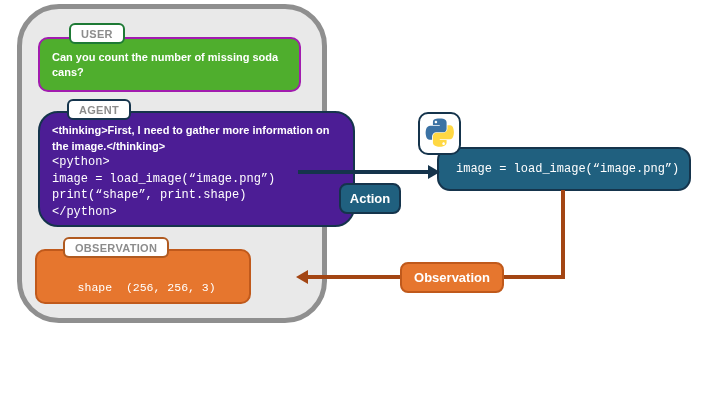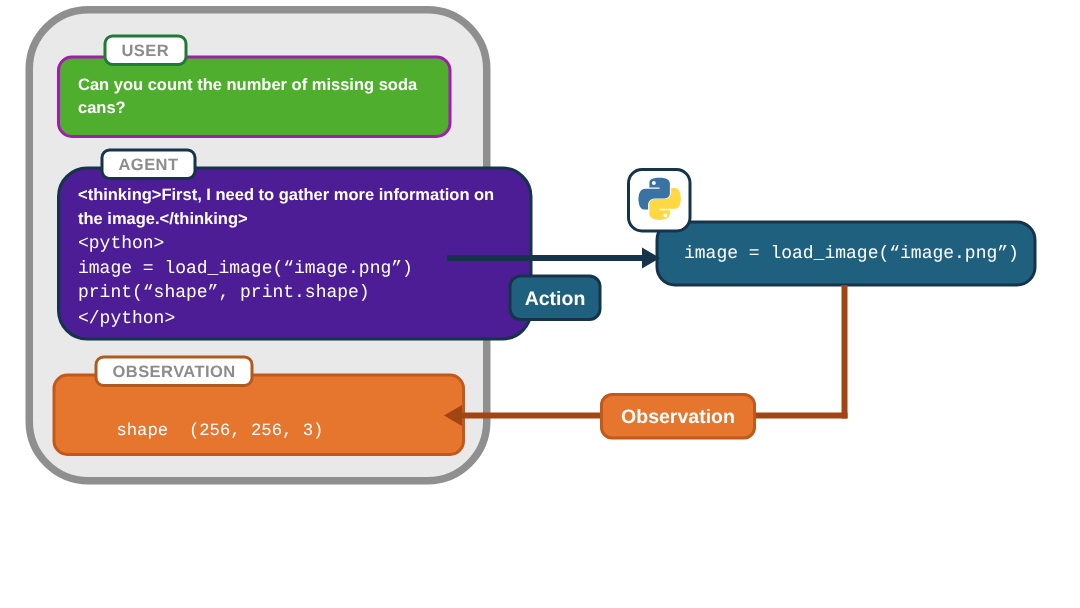--- a/index.html
+++ b/index.html
@@ -31,21 +31,21 @@
     padding:11px 14px 0 12px;
   }
   .box-agent {
     left:38px; top:111px; width:317px; height:116px;
     background:#4c1d95; border:2px solid #15344c; border-radius:20px;
     color:#fff; padding:9px 10px 0 12px;
   }
   .thinking-text { font-weight:bold; font-size:11px; line-height:16px; }
   .code-line { font-family:"Liberation Mono", monospace; font-size:12px; line-height:16.5px; white-space:pre; }
   .box-observation {
-    left:35px; top:249px; width:275px; height:55px;
+    left:35px; top:249px; width:216px; height:55px;
     background:#e6762e; border:2px solid #c0591b; border-radius:10px;
     color:#fff; font-family:"Liberation Mono", monospace; font-size:11.5px;
     padding:17px 12px 0 13px; white-space:pre;
   }
   
   .line { position:absolute; z-index:2; }
   .action-line { left:298px; top:170px; width:132px; height:4px; background:#15344c; }
   .arrow-right {
     position:absolute; z-index:3; width:0; height:0; left:428px; top:165px;
     border-top:7px solid transparent; border-bottom:7px solid transparent;

